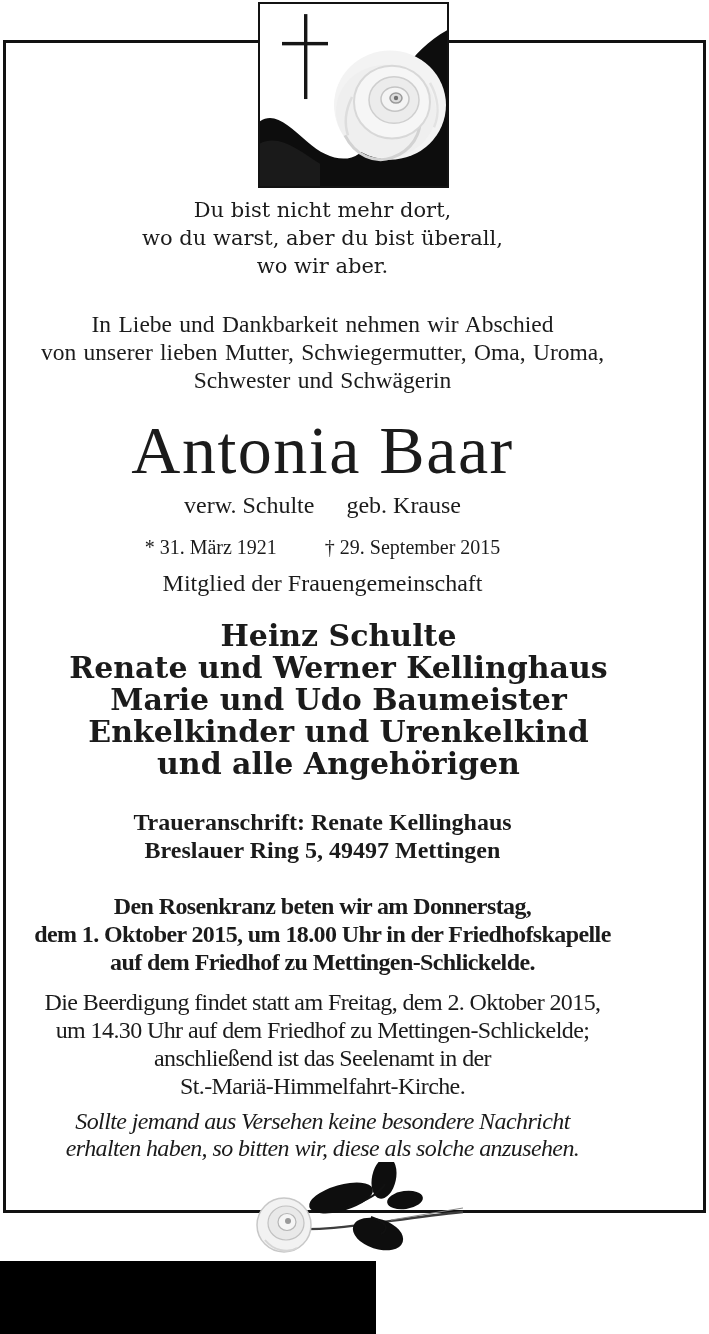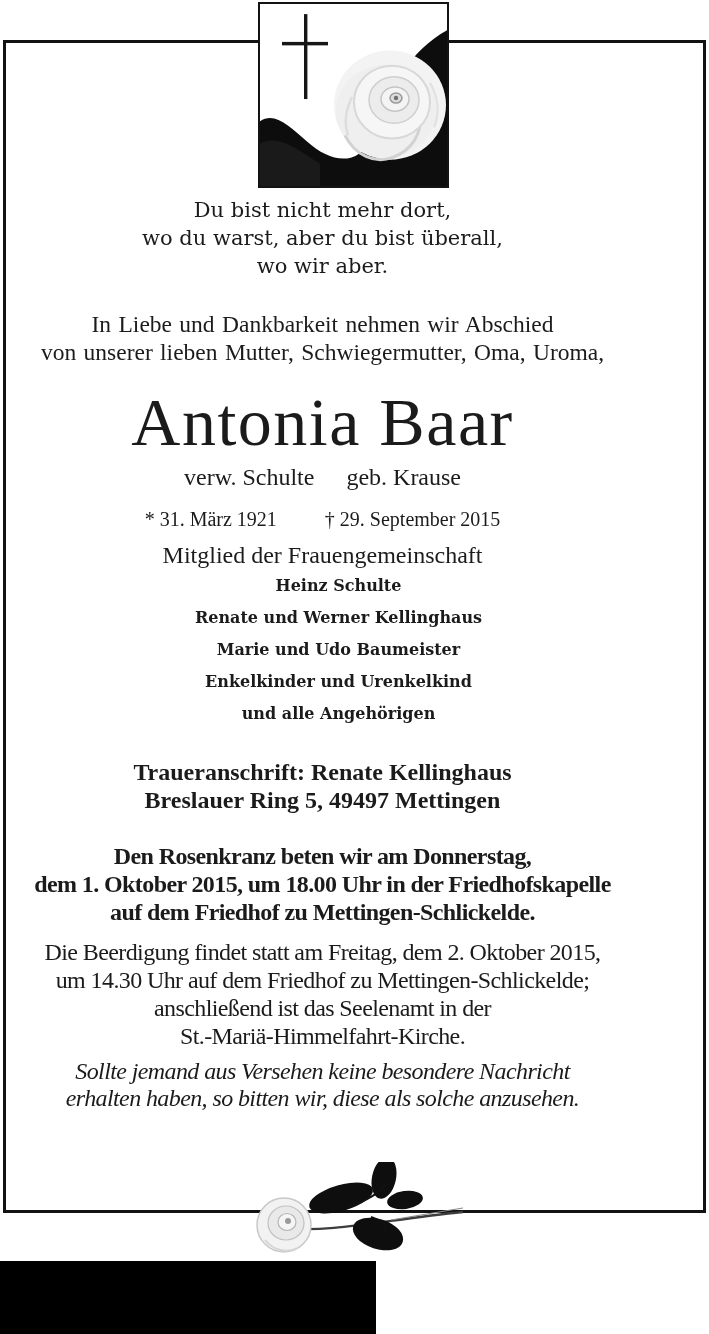--- a/index.html
+++ b/index.html
@@ -25,21 +25,21 @@
   
   .verse{padding-top:154px;font-family:"DejaVu Serif", serif;font-size:21px;line-height:28px;}
   
   .intro{margin-top:30px;font-size:23.5px;line-height:28px;word-spacing:1.5px;}
   
   .name{margin-top:16px;font-size:68px;line-height:80px;letter-spacing:1.5px;}
   .subnames{display:flex;justify-content:center;gap:32px;font-size:24px;line-height:30px;}
   .dates{margin-top:12px;display:flex;justify-content:center;gap:48px;font-size:20px;line-height:30px;}
   .membership{margin-top:6px;font-size:24px;line-height:30px;}
   
-  .mourners{font-family:"DejaVu Serif", serif;font-weight:bold;font-size:16px;line-height:32px;padding-left:32px;}
+  .mourners{margin-top:22px;font-family:"DejaVu Serif", serif;font-weight:bold;font-size:30px;line-height:32px;padding-left:32px;}
   
   .address{margin-top:28px;font-size:24px;line-height:28px;font-weight:bold;}
   
   .narrow{font-size:24px;line-height:28px;letter-spacing:-0.6px;}
   .rosary{margin-top:28px;font-weight:bold;}
   .funeral{margin-top:12px;}
   .notice{margin-top:8px;line-height:27px;font-style:italic;}
   .bottom-rose{position:absolute;left:253px;top:1162px;width:210px;height:105px;z-index:4;}
   .bottom-rose svg{display:block;width:100%;height:100%;}
   .redaction{position:absolute;left:0;top:1261px;width:376px;height:73px;background:#000;z-index:5;}
@@ -80,20 +80,21 @@
 
   <div class="verse">
     <div class="line">Du bist nicht mehr dort,</div>
     <div class="line">wo du warst, aber du bist überall,</div>
     <div class="line">wo wir aber.</div>
   </div>
 
   <div class="intro">
     <div class="line">In Liebe und Dankbarkeit nehmen wir Abschied</div>
     <div class="line">von unserer lieben Mutter, Schwiegermutter, Oma, Uroma,</div>
+    <div class="line">Schwester und Schwägerin</div>
   </div>
 
   <div class="name">Antonia Baar</div>
 
   <div class="subnames">
     <span>verw. Schulte</span>
     <span>geb. Krause</span>
   </div>
 
   <div class="dates">

